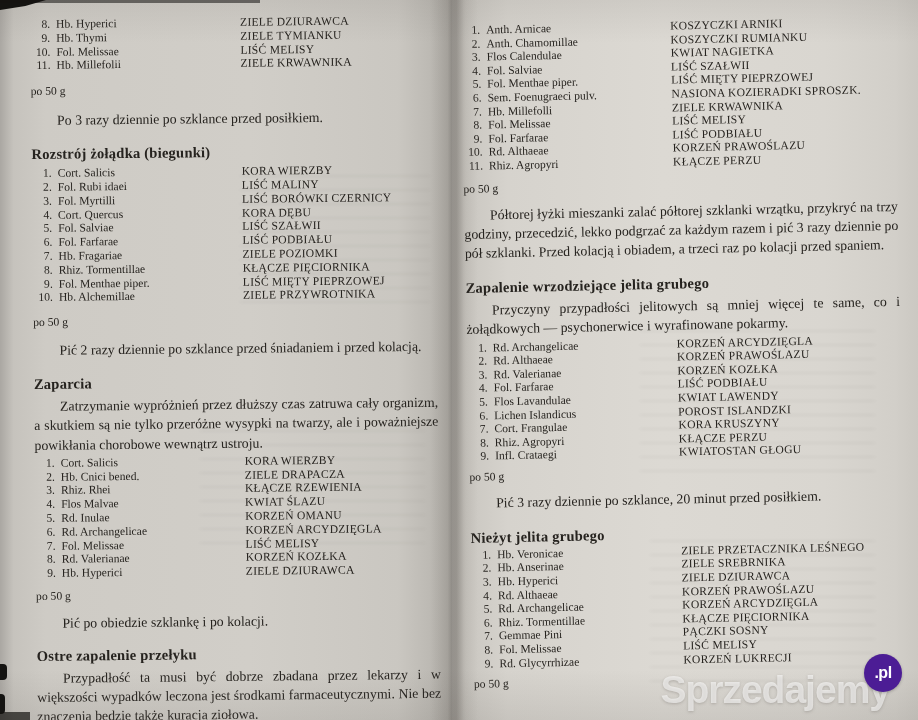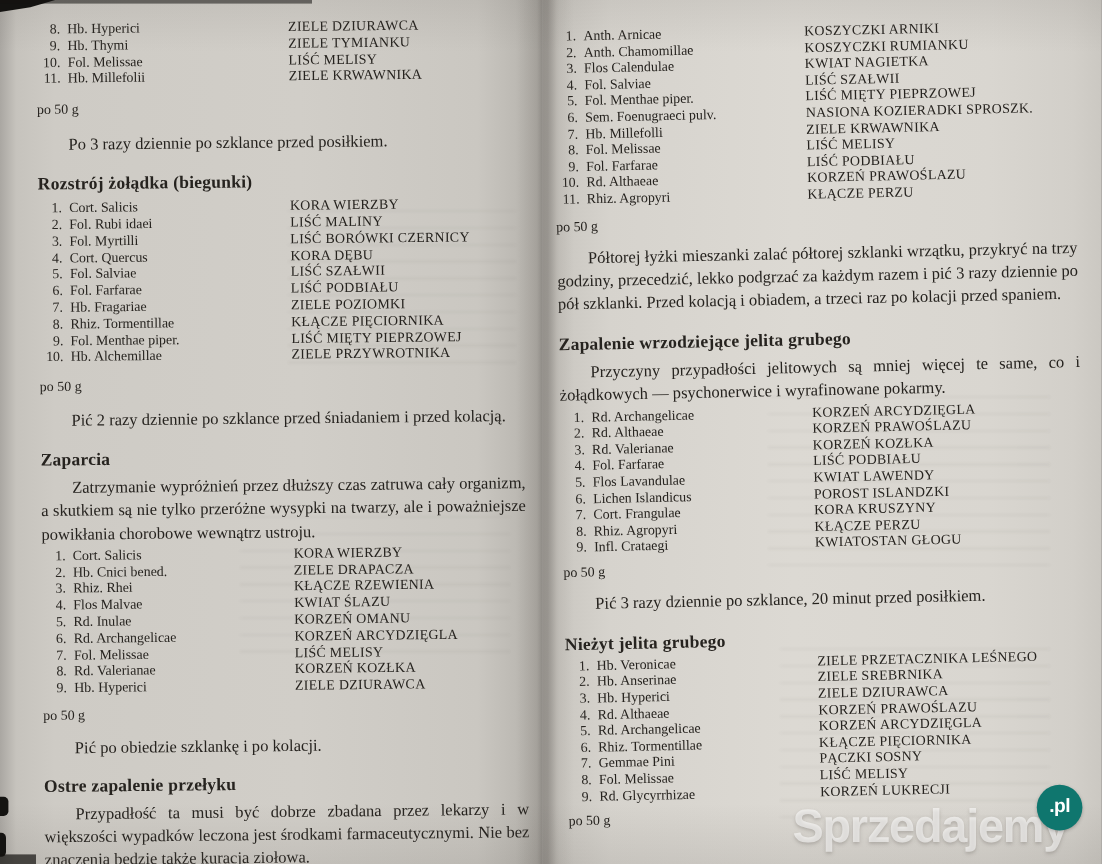--- a/index.html
+++ b/index.html
@@ -51,21 +51,21 @@
   .mark-l1{left:0;top:664px;width:7px;height:16px;border-radius:0 4px 4px 0;}
   .mark-l2{left:0;top:694px;width:5px;height:20px;border-radius:0 4px 4px 0;}
   .mark-bl{left:0;top:712px;width:30px;height:8px;background:rgba(20,18,16,.7);}
 
   
   .watermark{position:absolute;right:28px;bottom:10px;pointer-events:none;}
   .wm-text{font-family:"Liberation Sans","DejaVu Sans",sans-serif;font-weight:bold;
     font-size:39px;line-height:40px;color:rgba(255,255,255,.58);letter-spacing:-1px;
     text-shadow:0 1px 3px rgba(110,104,96,.35);}
   .wm-badge{position:absolute;right:-12px;top:-16px;width:38px;height:38px;border-radius:50%;
-    background:#0f766e;display:flex;align-items:center;justify-content:center;
+    background:#4c1d95;display:flex;align-items:center;justify-content:center;
     box-shadow:0 1px 3px rgba(0,0,0,.25);}
   .wm-badge span{font-family:"Liberation Sans","DejaVu Sans",sans-serif;font-weight:bold;
     font-size:16px;color:#fff;letter-spacing:-.5px;}
 </style>
 </head>
 <body>
 
 <div class="shot">
 
   <div class="page page-left">

